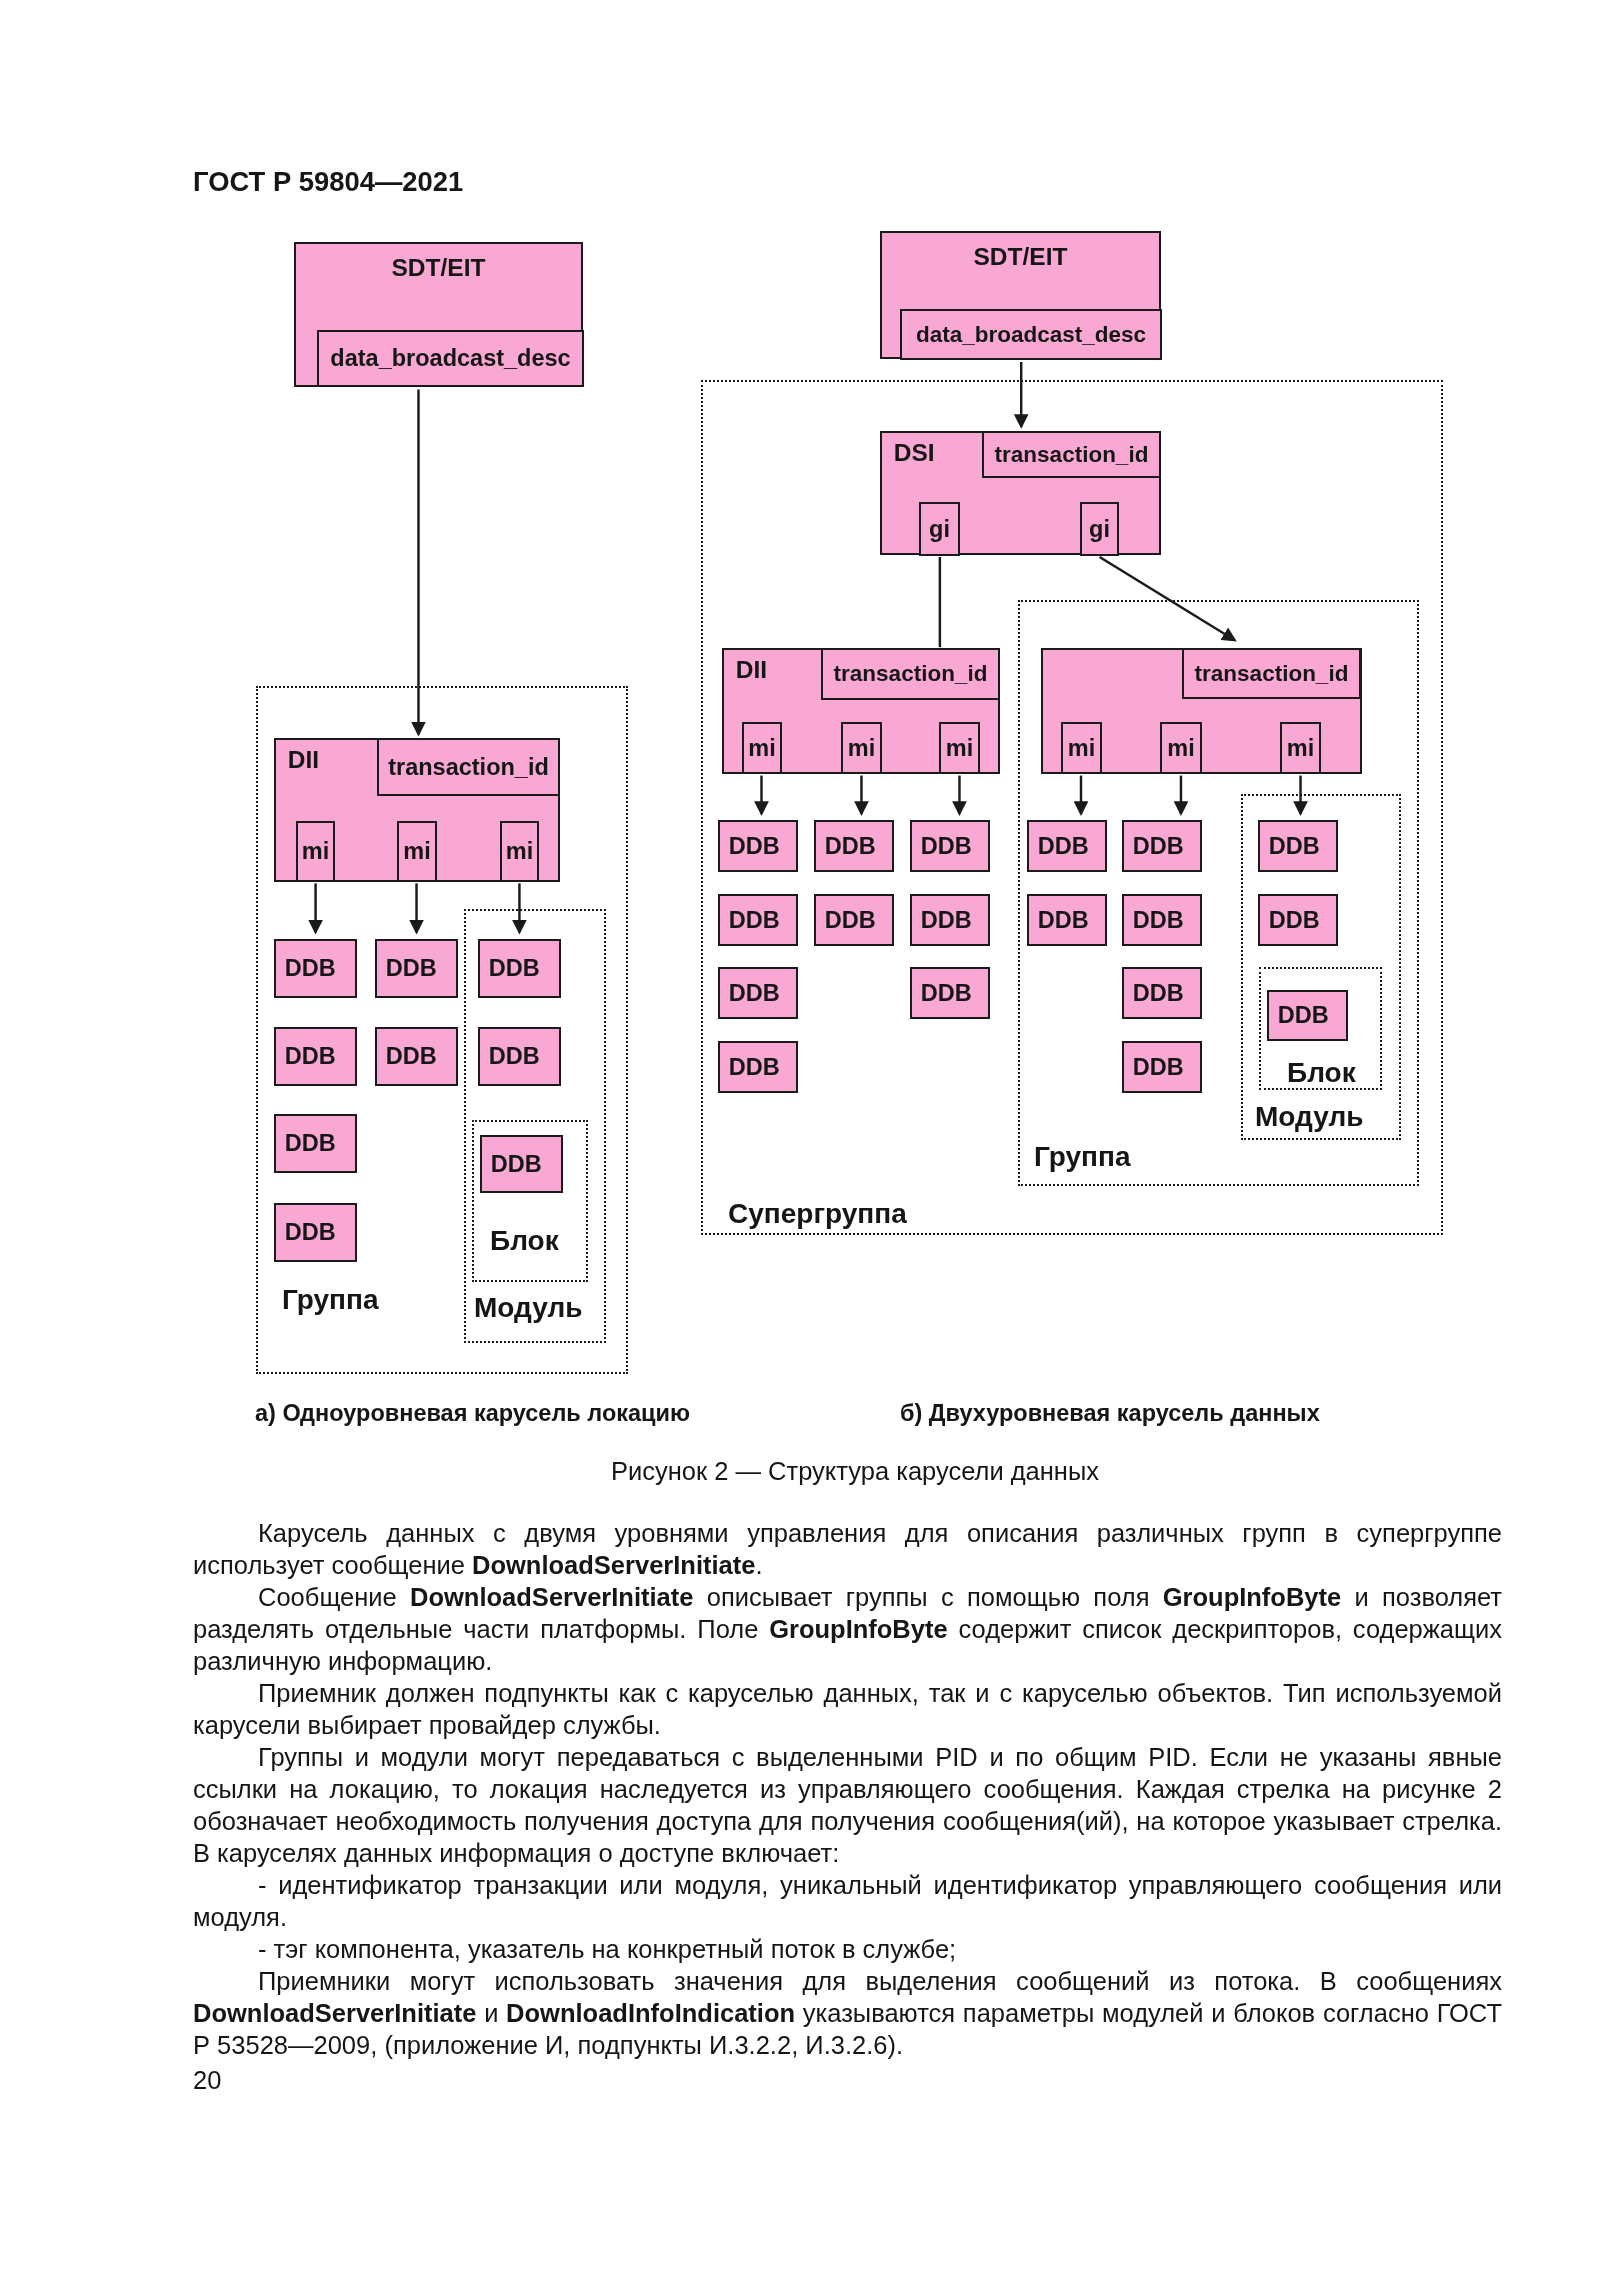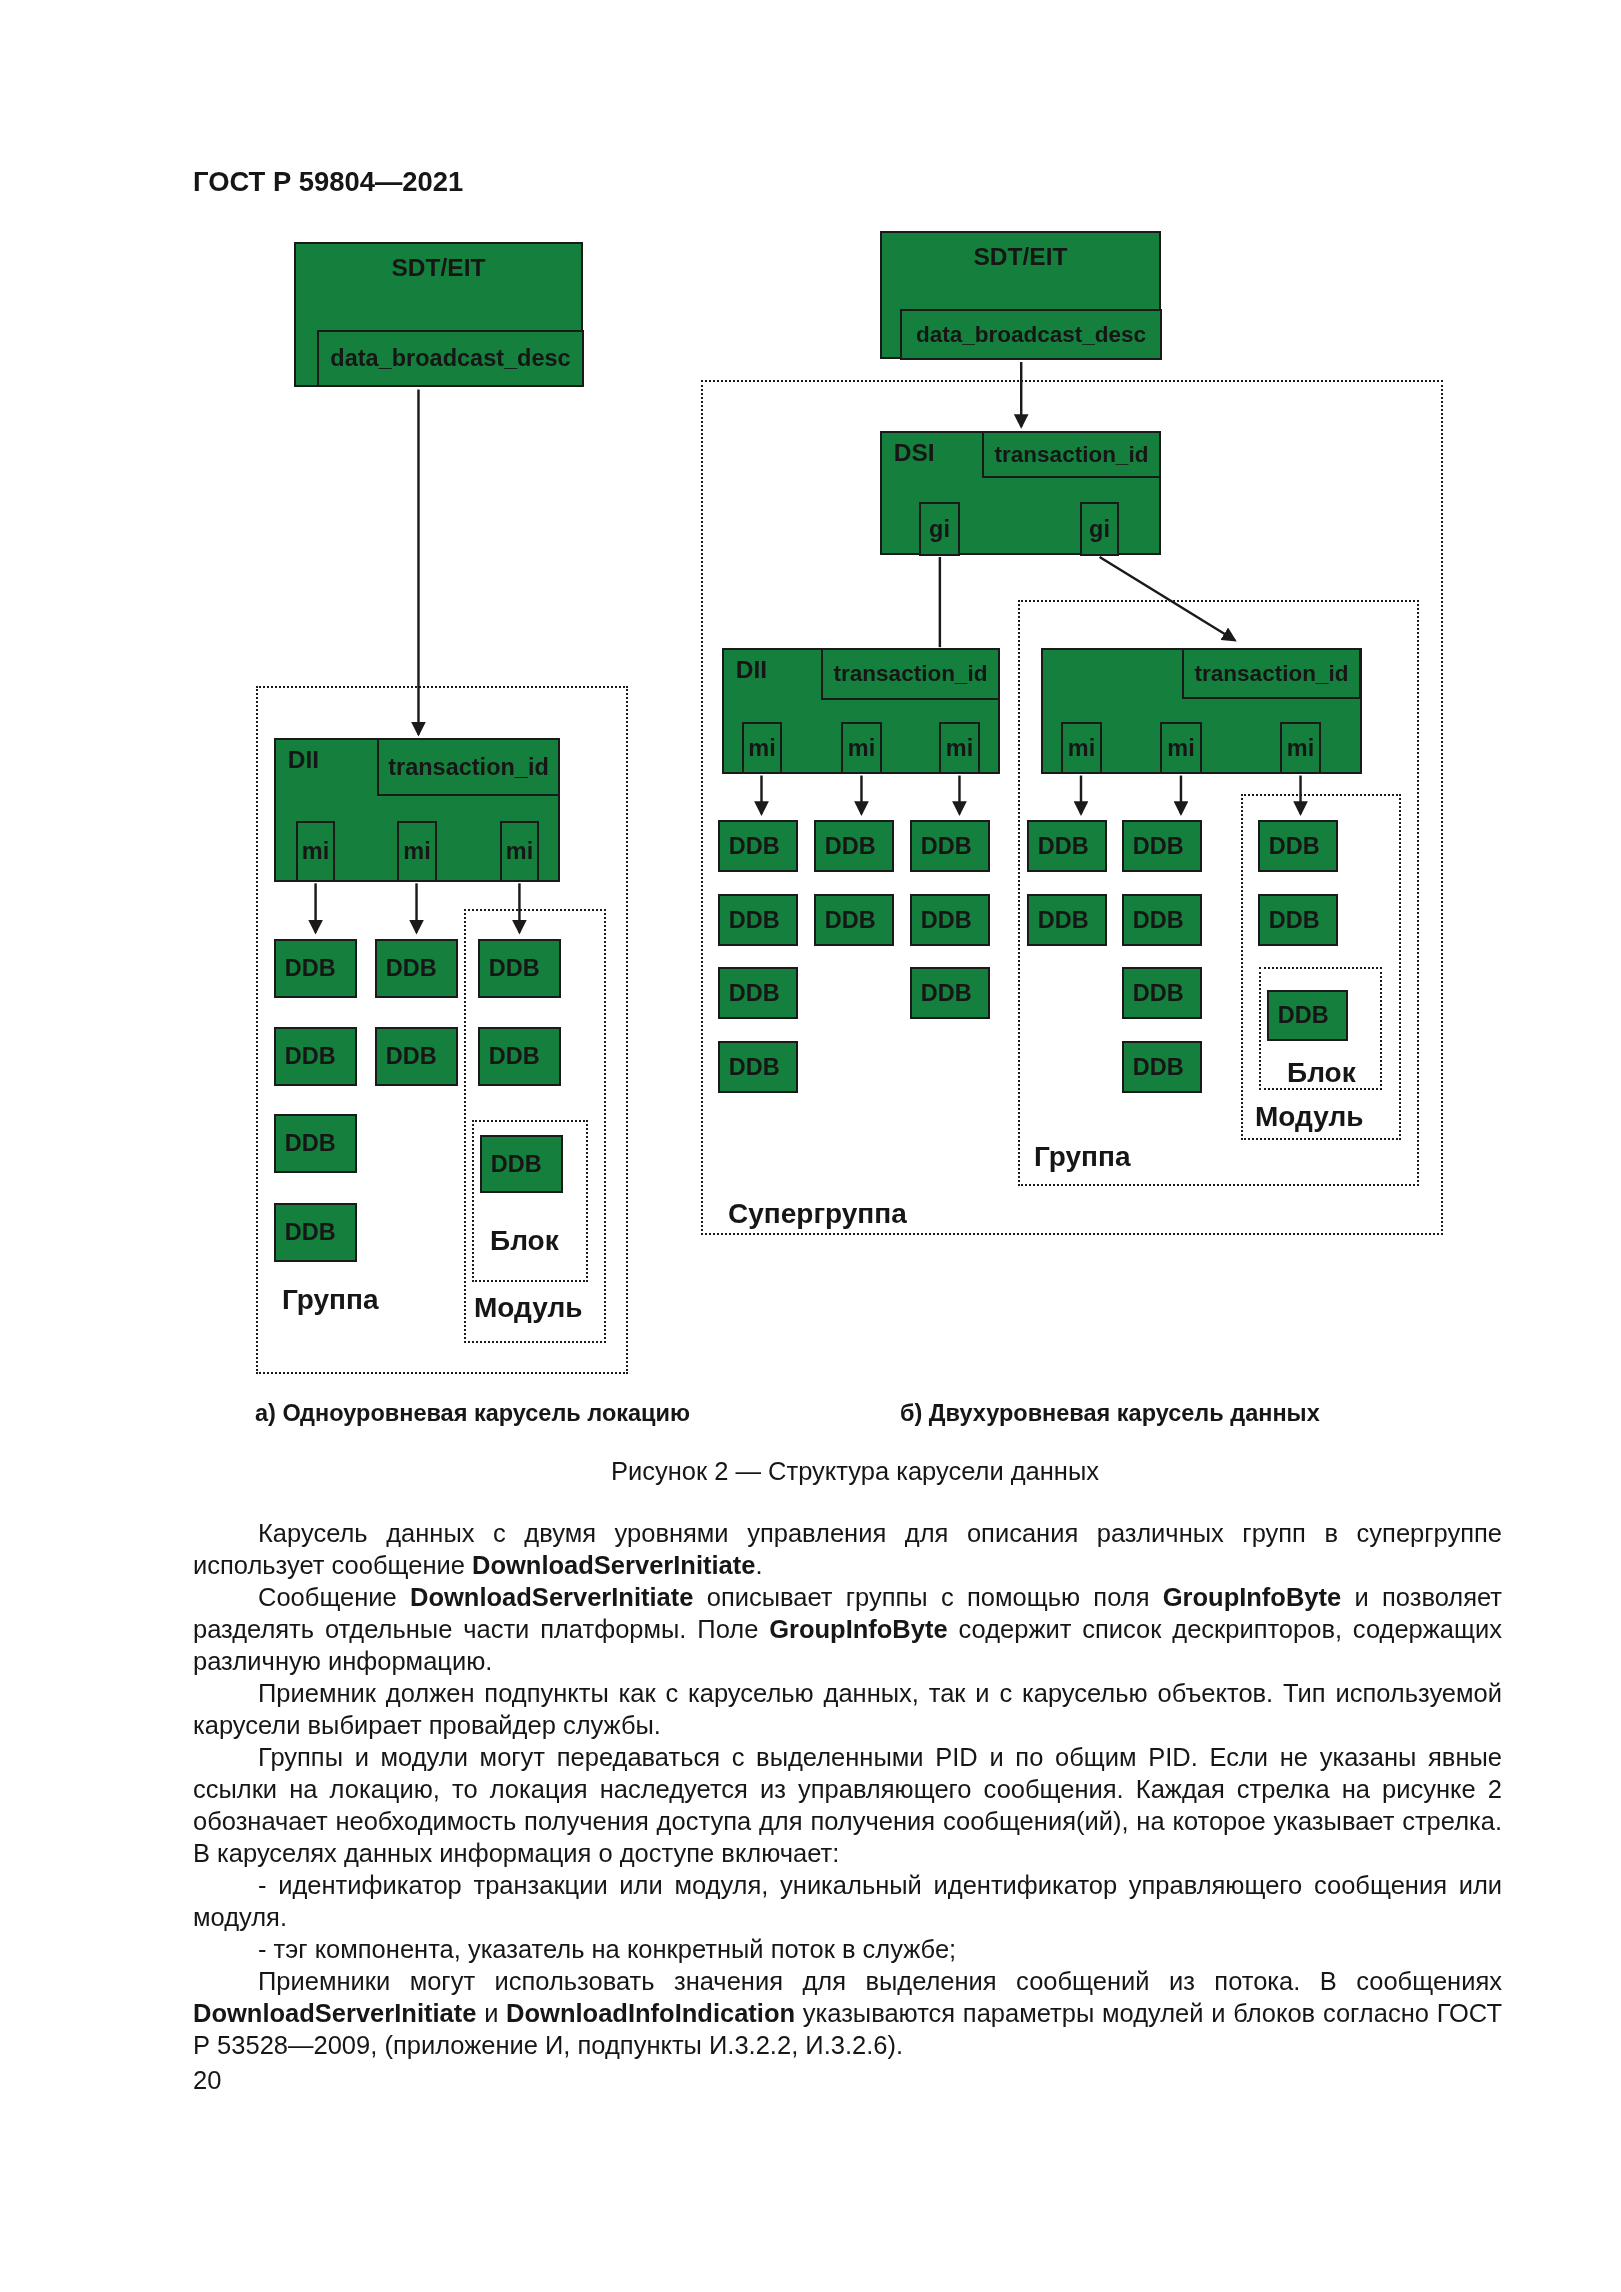--- a/index.html
+++ b/index.html
@@ -1,20 +1,20 @@
 <!DOCTYPE html>
 <html><head>
 <meta charset="utf-8">
 <style>
   html,body{margin:0;padding:0;background:#e8e8e8;}
   .page{position:relative;width:1621px;height:2293px;background:#ffffff;
         font-family:"Liberation Sans", sans-serif;color:#161616;overflow:hidden;}
   .hdr{position:absolute;left:193px;top:145px;font-size:27.4px;font-weight:bold;margin-top:21px;}
   
-  .bx{position:absolute;box-sizing:border-box;border:2.9px solid #1a1a1a;background:#15803d;
+  .bx{position:absolute;box-sizing:border-box;border:2.9px solid #1a1a1a;background:#f9a8d4;
       display:flex;align-items:center;justify-content:center;
       font-weight:bold;font-size:23.5px;white-space:nowrap;}
   
   .dd{justify-content:flex-start;padding-left:8.8px;}
   
   .tc{align-items:flex-start;padding-top:9.8px;}
   
   .tl{align-items:flex-start;justify-content:flex-start;padding:5.9px 0 0 11.8px;}
   
   .dot{position:absolute;box-sizing:border-box;border:2.9px dotted #1a1a1a;background:transparent;}

